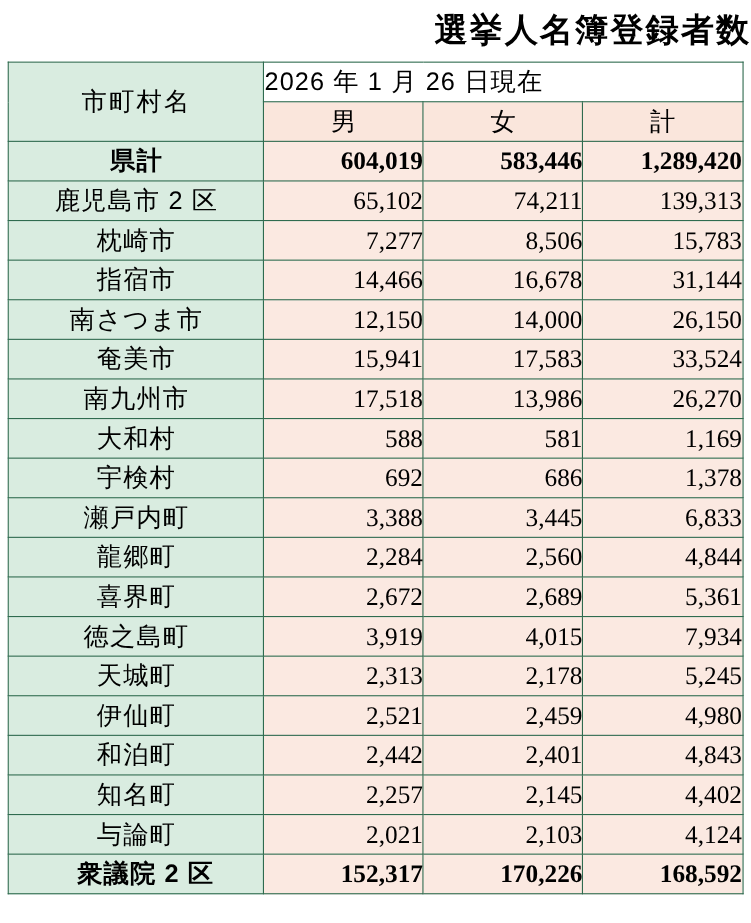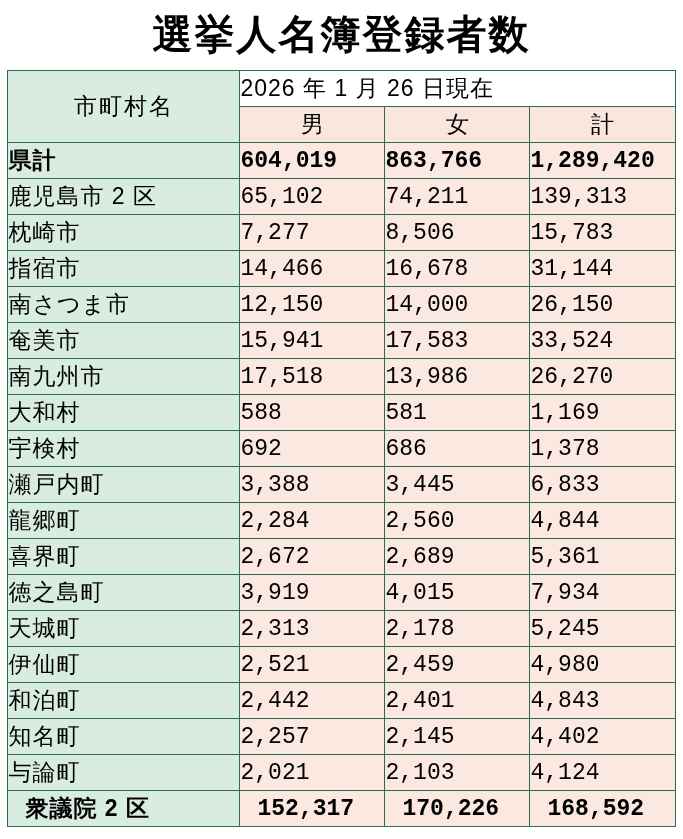--- a/index.html
+++ b/index.html
@@ -14,22 +14,22 @@
     color: #000000;
     overflow: hidden;
   }
   .page {
     width: 683px;
     height: 839px;
     box-sizing: border-box;
     position: relative;
   }
   .title {
-    text-align: center;
-    font-size: 40px;
+    text-align: right;
+    font-size: 30px;
     font-weight: bold;
     letter-spacing: 2px;
     margin: 7px 0 8px 0;
     font-family: "Liberation Serif", serif;
   }
   table.reg-table {
     border-collapse: collapse;
     width: 668px;
     margin: 0 auto;
     table-layout: fixed;
@@ -59,31 +59,32 @@
     letter-spacing: 1px;
   }
   .hdr-sub {
     background: #fae6dc;
     text-align: center;
     vertical-align: middle;
     font-size: 24px;
   }
   td.rowname {
     background: #d9ece0;
+    text-align: center;
     vertical-align: middle;
     font-size: 24px;
     letter-spacing: 1px;
   }
   td.num {
     background: #fbe9e1;
-    text-align: left;
+    text-align: right;
     vertical-align: middle;
     padding-right: 7px;
     font-size: 25px;
-    font-family: Liberation Mono, monospace;
+    font-family: Liberation Serif, serif;
     margin-left: 36px;
   }
   tr.total-row td.rowname,
   tr.total-row td.num {
     font-weight: bold;
   }
   tr.bottom-row td.rowname,
   tr.bottom-row td.num {
     font-weight: bold;
     padding-left: 17px;
@@ -112,21 +113,21 @@
       <tr>
         <th class="hdr-sub">男</th>
         <th class="hdr-sub">女</th>
         <th class="hdr-sub">計</th>
       </tr>
     </thead>
     <tbody id="table-body">
         <tr class="total-row">
           <td class="rowname">県計</td>
           <td class="num">604,019</td>
-          <td class="num">863,766</td>
+          <td class="num">583,446</td>
           <td class="num">1,289,420</td>
         </tr>
         <tr>
           <td class="rowname">鹿児島市 2 区</td>
           <td class="num">65,102</td>
           <td class="num">74,211</td>
           <td class="num">139,313</td>
         </tr>
         <tr>
           <td class="rowname">枕崎市</td>

